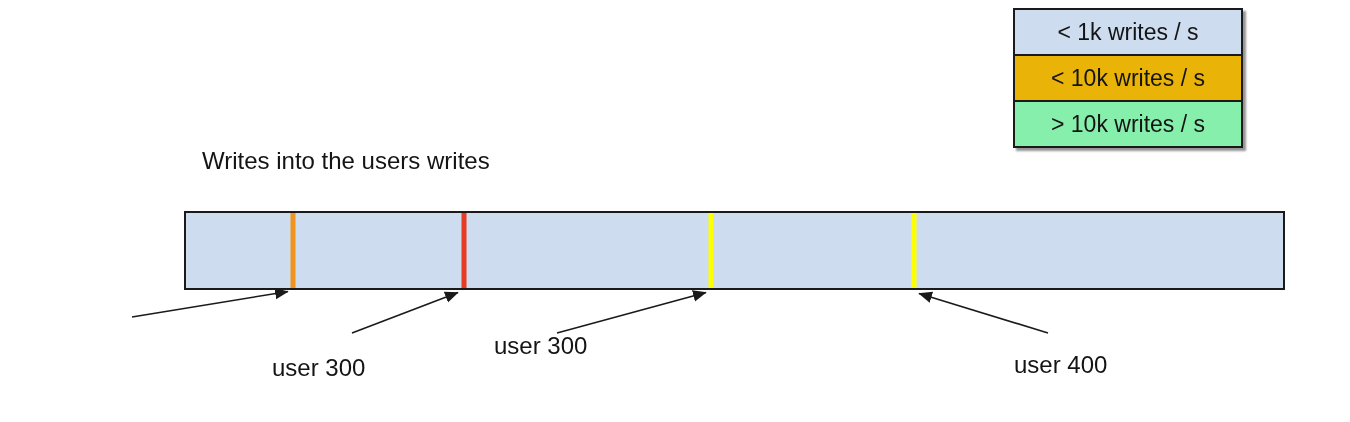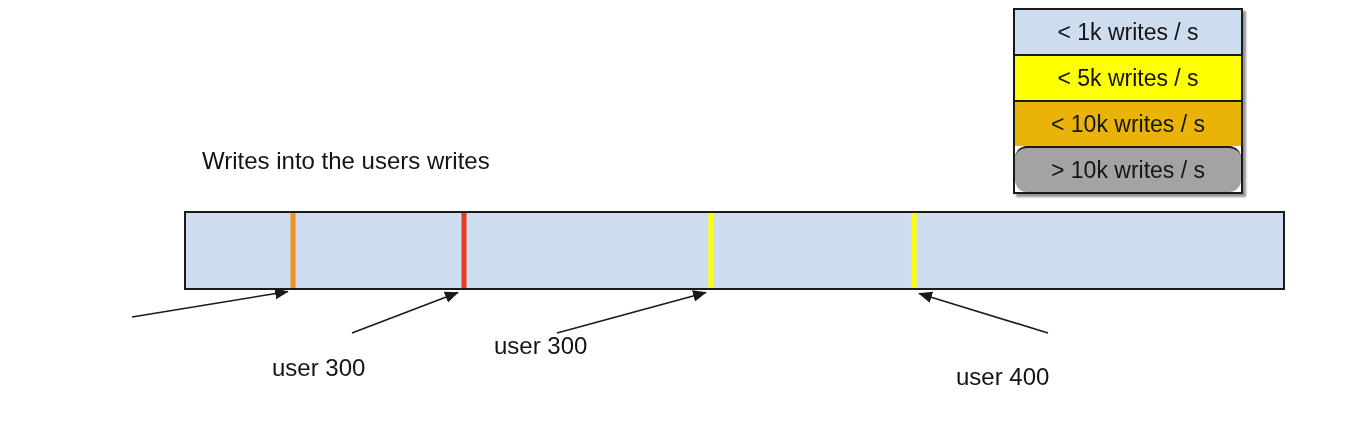--- a/index.html
+++ b/index.html
@@ -63,42 +63,41 @@
   
   .user-label {
     position: absolute;
     font-size: 24px;
     color: #141414;
     white-space: nowrap;
   }
   #label-user-100 { left: 52px;  top: 336px; }
   #label-user-200 { left: 272px; top: 354px; }
   #label-user-300 { left: 494px; top: 332px; }
-  #label-user-400 { left: 956px; top: 351px; margin-top: 12px; }
+  #label-user-400 { left: 1014px; top: 351px; }
   
   #arrows {
     position: absolute;
     left: 0; top: 0;
     width: 1350px;
     height: 422px;
     pointer-events: none;
   }
 </style>
 </head>
 <body>
 
 <div id="canvas">
 
   <div id="diagram-title">Writes into the users writes</div>
 
   <div id="legend">
     <div class="legend-row" style="background-color: rgb(205, 220, 239);">&lt; 1k writes / s</div>
-    <div class="legend-row" style="background-color: rgb(254, 255, 0);">&lt; 5k writes / s</div>
     <div class="legend-row" style="background-color: #eab308;">&lt; 10k writes / s</div>
-    <div class="legend-row" style="background-color: #a3a3a3; border-radius: 12px;">&gt; 10k writes / s</div>
+    <div class="legend-row" style="background-color: #86efac;">&gt; 10k writes / s</div>
   </div>
 
   <div id="users-table-bar">
     <div class="write-marker" style="background-color: rgb(240, 148, 30); left: 9.75%;"></div>
     <div class="write-marker" style="background-color: rgb(231, 59, 35); left: 25.35%;"></div>
     <div class="write-marker" style="background-color: rgb(254, 255, 0); left: 47.9%;"></div>
     <div class="write-marker" style="background-color: rgb(254, 255, 0); left: 66.4%;"></div>
   </div>
 
   <svg id="arrows" viewBox="0 0 1350 422" xmlns="http://www.w3.org/2000/svg">

